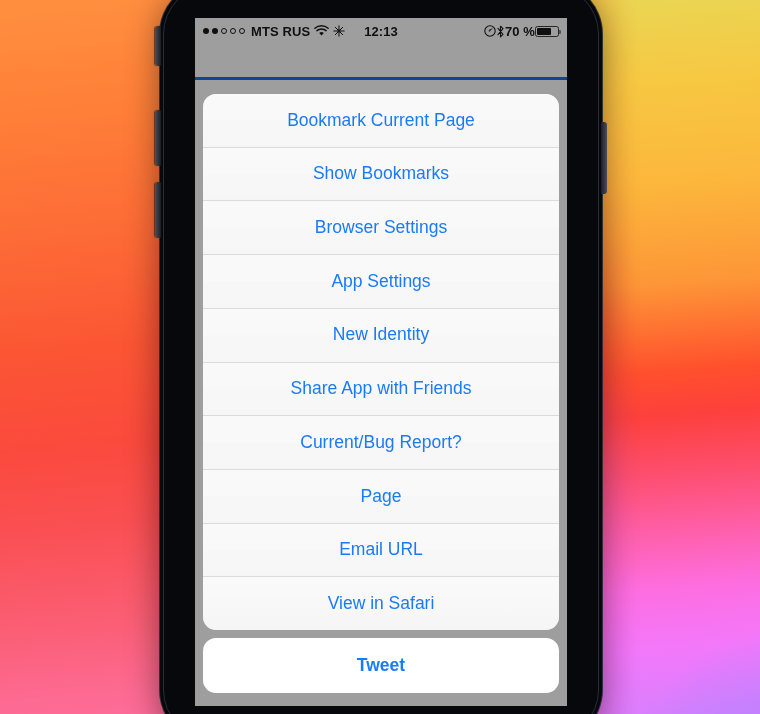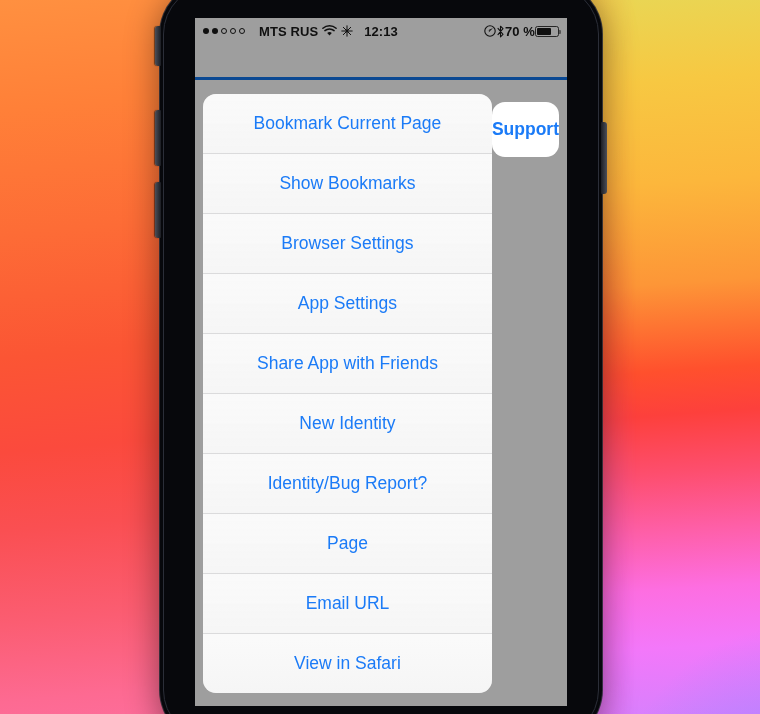--- a/index.html
+++ b/index.html
@@ -158,21 +158,21 @@
   }
   #sb-left { display: flex; align-items: center; gap: 4px; flex: 1; }
   #sb-center { display: flex; align-items: center; justify-content: center; }
   #sb-right { display: flex; align-items: center; flex: 1; justify-content: flex-end; }
 
   .sig-dots { display: flex; align-items: center; gap: 3px; }
   .sig-dot { width: 6px; height: 6px; border-radius: 50%; }
   .sig-dot.on  { background: #101010; }
   .sig-dot.off { background: transparent; border: 1px solid #101010; box-sizing: border-box; width: 6px; height: 6px; }
 
-  #carrier { font-size: 13px; font-weight: bold; margin-left: 10px; }
+  #carrier { font-size: 13px; font-weight: bold; margin-left: 2px; }
   #clock { font-size: 13px; font-weight: bold; }
   #battery-pct { font-size: 13px; font-weight: bold; }
 
   .icon-svg { display: block; }
 
   
   #battery {
     position: relative;
     width: 24px;
     height: 11px;
@@ -200,21 +200,21 @@
   }
 
   
   #action-sheet {
     position: absolute;
     left: 8px;
     right: 8px;
     top: 32px;
     bottom: 13px;
     display: flex;
-    flex-direction: row;
+    flex-direction: column;
     z-index: 20;
     margin-top: 44px;
   }
   #sheet-list {
     background: rgba(249,249,249,0.96);
     border-radius: 13px;
     overflow: hidden;
     flex: 1;
     display: flex;
     flex-direction: column;
@@ -334,26 +334,26 @@
         </span>
       </div>
     </div>
 
     <div id="action-sheet">
       <div id="sheet-list">
         <div class="sheet-row">Bookmark Current Page</div>
         <div class="sheet-row">Show Bookmarks</div>
         <div class="sheet-row">Browser Settings</div>
         <div class="sheet-row">App Settings</div>
+        <div class="sheet-row">New Identity</div>
         <div class="sheet-row">Share App with Friends</div>
-        <div class="sheet-row">New Identity</div>
-        <div class="sheet-row">Identity/Bug Report?</div>
+        <div class="sheet-row">Current/Bug Report?</div>
         <div class="sheet-row">Page</div>
         <div class="sheet-row">Email URL</div>
         <div class="sheet-row">View in Safari</div>
       </div>
-      <div id="cancel-button">Support</div>
+      <div id="cancel-button">Tweet</div>
     </div>
 
   </div>
 </div>
 
 <div id="bottom-crop"></div>
 
 </body></html>

